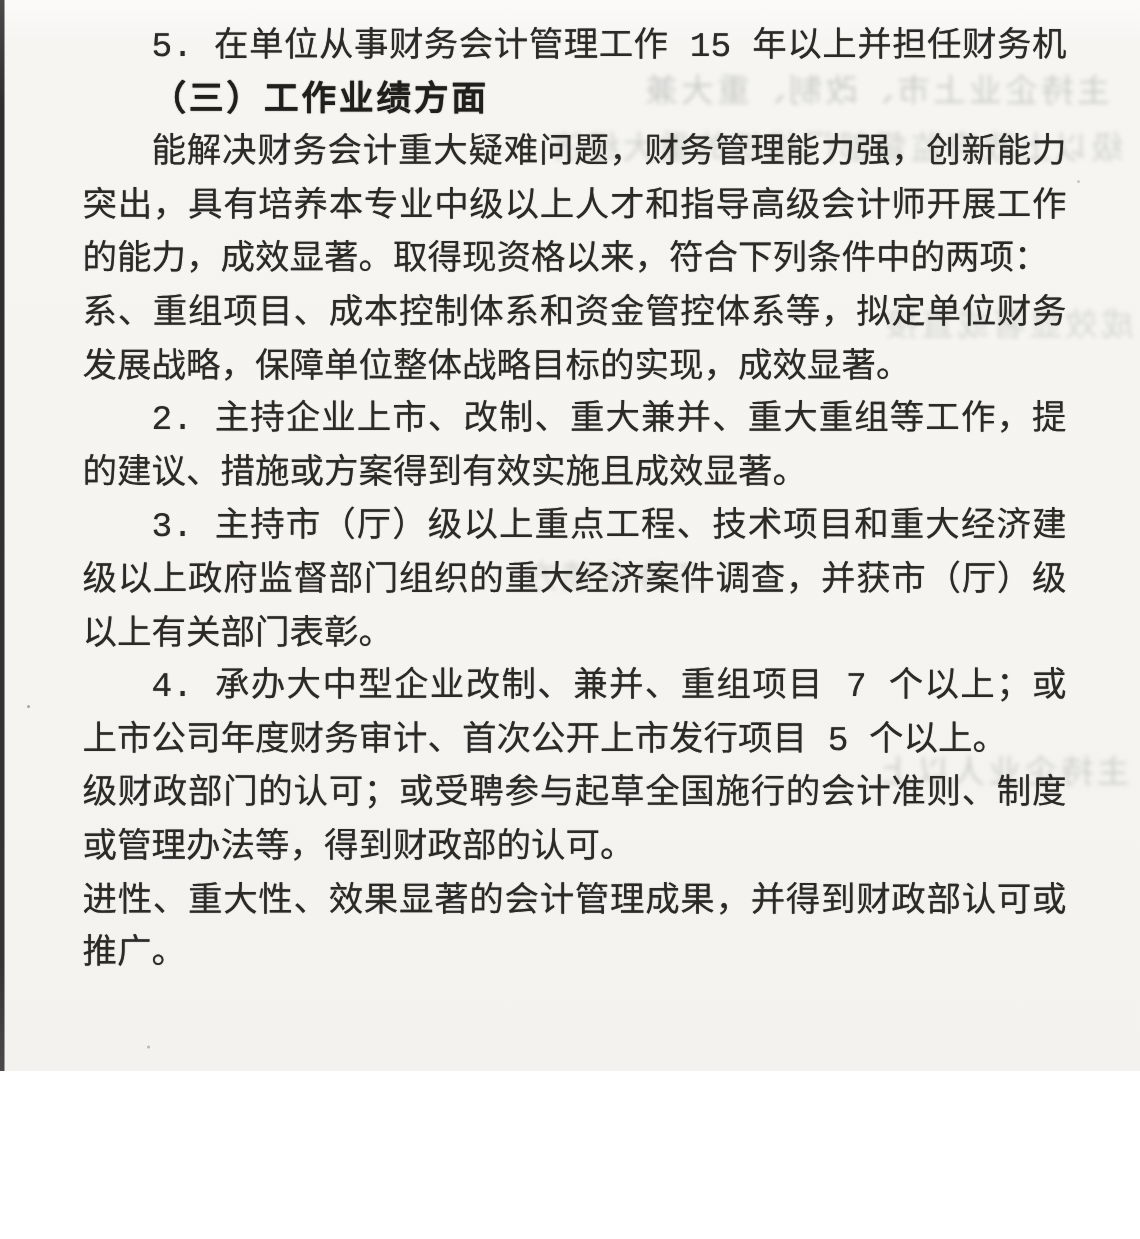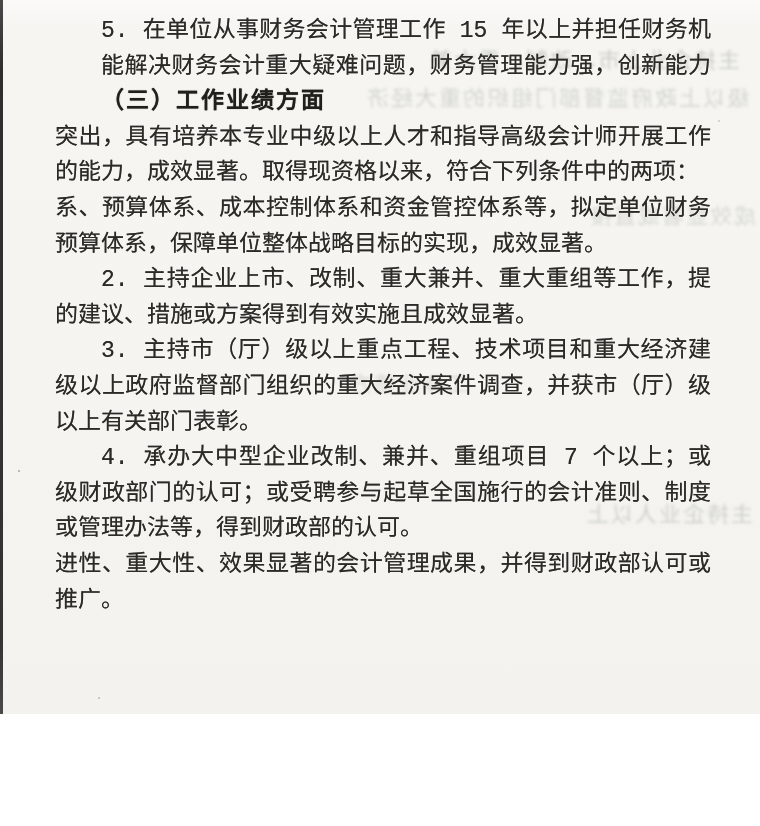--- a/index.html
+++ b/index.html
@@ -93,31 +93,32 @@
   <div class="ghost g2">级以上政府监督部门组织的重大经济</div>
   <div class="ghost g3">成效显著或直接</div>
   <div class="ghost g4">工作业绩方</div>
   <div class="ghost g5">主持企业人以上</div>
   <div class="ghost g6">）负责人5年以上并担任财</div>
 
   <div class="specks"></div>
 
   <div class="text-block">
     <div class="line first">5. 在单位从事财务会计管理工作 15 年以上并担任财务机构</div>
+    <div class="line first last heading">（三）工作业绩方面</div>
     <div class="line first">能解决财务会计重大疑难问题，财务管理能力强，创新能力</div>
-    <div class="line first last heading">（三）工作业绩方面</div>
     <div class="line">突出，具有培养本专业中级以上人才和指导高级会计师开展工作</div>
     <div class="line last">的能力，成效显著。取得现资格以来，符合下列条件中的两项：</div>
-    <div class="line">系、预算体系、成本控制体系和资金管控体系等，拟定单位财务</div>
-    <div class="line last">预算体系，保障单位整体战略目标的实现，成效显著。</div>
+    <div class="line">系、重组项目、成本控制体系和资金管控体系等，拟定单位财务</div>
+    <div class="line last">发展战略，保障单位整体战略目标的实现，成效显著。</div>
     <div class="line first">2. 主持企业上市、改制、重大兼并、重大重组等工作，提出</div>
     <div class="line last">的建议、措施或方案得到有效实施且成效显著。</div>
     <div class="line first">3. 主持市（厅）级以上重点工程、技术项目和重大经济建设</div>
     <div class="line">级以上政府监督部门组织的重大经济案件调查，并获市（厅）级</div>
     <div class="line last">以上有关部门表彰。</div>
     <div class="line first">4. 承办大中型企业改制、兼并、重组项目 7 个以上；或承办</div>
+    <div class="line last">上市公司年度财务审计、首次公开上市发行项目 5 个以上。</div>
     <div class="line">级财政部门的认可；或受聘参与起草全国施行的会计准则、制度</div>
     <div class="line last">或管理办法等，得到财政部的认可。</div>
     <div class="line">进性、重大性、效果显著的会计管理成果，并得到财政部认可或</div>
     <div class="line last">推广。</div>
   </div>
 
 </div>
 
 </body></html>

